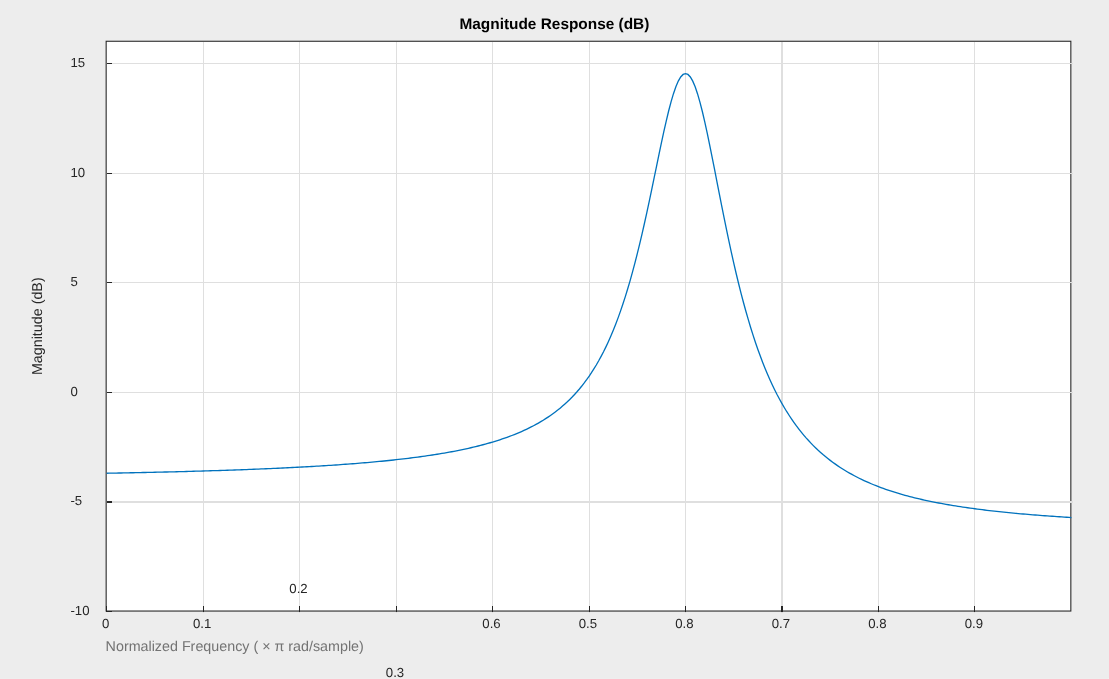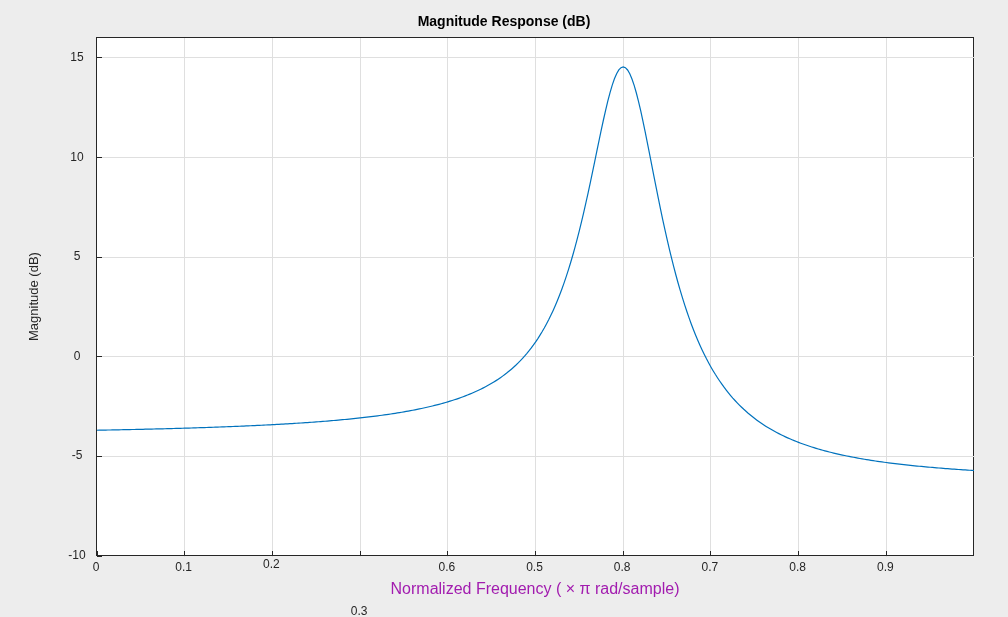--- a/index.html
+++ b/index.html
@@ -28,39 +28,38 @@
     left: 0;
     width: 100%;
     text-align: center;
     font-size: 14px;
     font-weight: bold;
     color: #000;
   }
   .xlabel {
     position: absolute;
     width: 100%;
-    text-align: center;
-    font-size: 16px;
-    color: #a21caf;
+    font-size: 13px;
+    color: #737373;
   }
   .ylabel {
     position: absolute;
     writing-mode: vertical-rl;
     transform: rotate(180deg);
     font-size: 13px;
     color: #262626;
     text-align: center;
   }
   .tick-label {
     position: absolute;
     font-size: 12px;
     color: #262626;
   }
   .x-tick-label { transform: translateX(-50%); }
-  .y-tick-label { transform: translateY(-50%); text-align: center; }
+  .y-tick-label { transform: translateY(-50%); text-align: left; }
   svg.plot {
     position: absolute;
     left: 0;
     top: 0;
     overflow: visible;
   }
   line.grid {
     stroke: #dfdfdf;
     stroke-width: 1;
     shape-rendering: crispEdges;
@@ -113,21 +112,21 @@
         <line x1="0" y1="119.53846153846149" x2="5" y2="119.53846153846149" class="tick"></line>
         <line x1="0" y1="19.923076923076906" x2="878" y2="19.923076923076906" class="grid"></line>
         <line x1="0" y1="19.923076923076906" x2="5" y2="19.923076923076906" class="tick"></line>
         <path d="M0.00 392.23 L2.19 392.19 L4.38 392.15 L6.58 392.11 L8.77 392.06 L10.96 392.02 L13.15 391.98 L15.35 391.94 L17.54 391.89 L19.73 391.85 L21.93 391.80 L24.12 391.76 L26.31 391.71 L28.50 391.67 L30.70 391.62 L32.89 391.57 L35.08 391.52 L37.27 391.48 L39.46 391.43 L41.66 391.38 L43.85 391.33 L46.04 391.28 L48.23 391.22 L50.43 391.17 L52.62 391.12 L54.81 391.07 L57.01 391.01 L59.20 390.96 L61.39 390.90 L63.58 390.85 L65.77 390.79 L67.97 390.73 L70.16 390.67 L72.35 390.61 L74.55 390.55 L76.74 390.49 L78.93 390.43 L81.12 390.37 L83.31 390.31 L85.51 390.24 L87.70 390.18 L89.89 390.11 L92.08 390.05 L94.28 389.98 L96.47 389.91 L98.66 389.84 L100.86 389.77 L103.05 389.70 L105.24 389.63 L107.43 389.56 L109.63 389.48 L111.82 389.41 L114.01 389.33 L116.20 389.25 L118.40 389.18 L120.59 389.10 L122.78 389.02 L124.97 388.93 L127.16 388.85 L129.36 388.77 L131.55 388.68 L133.74 388.60 L135.94 388.51 L138.13 388.42 L140.32 388.33 L142.51 388.24 L144.71 388.14 L146.90 388.05 L149.09 387.95 L151.28 387.86 L153.47 387.76 L155.67 387.66 L157.86 387.56 L160.05 387.45 L162.25 387.35 L164.44 387.24 L166.63 387.13 L168.82 387.02 L171.02 386.91 L173.21 386.80 L175.40 386.68 L177.59 386.56 L179.78 386.44 L181.98 386.32 L184.17 386.20 L186.36 386.07 L188.56 385.95 L190.75 385.82 L192.94 385.68 L195.13 385.55 L197.33 385.41 L199.52 385.27 L201.71 385.13 L203.90 384.99 L206.09 384.84 L208.29 384.70 L210.48 384.54 L212.67 384.39 L214.87 384.23 L217.06 384.07 L219.25 383.91 L221.44 383.75 L223.63 383.58 L225.83 383.41 L228.02 383.23 L230.21 383.05 L232.41 382.87 L234.60 382.69 L236.79 382.50 L238.98 382.30 L241.18 382.11 L243.37 381.91 L245.56 381.71 L247.75 381.50 L249.94 381.29 L252.14 381.07 L254.33 380.85 L256.52 380.62 L258.71 380.39 L260.91 380.16 L263.10 379.92 L265.29 379.68 L267.49 379.43 L269.68 379.17 L271.87 378.91 L274.06 378.65 L276.25 378.37 L278.45 378.10 L280.64 377.81 L282.83 377.52 L285.03 377.23 L287.22 376.92 L289.41 376.61 L291.60 376.29 L293.80 375.97 L295.99 375.64 L298.18 375.30 L300.37 374.95 L302.56 374.59 L304.76 374.22 L306.95 373.85 L309.14 373.46 L311.33 373.07 L313.53 372.67 L315.72 372.25 L317.91 371.83 L320.11 371.39 L322.30 370.94 L324.49 370.48 L326.68 370.01 L328.88 369.53 L331.07 369.03 L333.26 368.52 L335.45 367.99 L337.64 367.45 L339.84 366.89 L342.03 366.32 L344.22 365.73 L346.42 365.13 L348.61 364.50 L350.80 363.86 L352.99 363.19 L355.19 362.51 L357.38 361.80 L359.57 361.07 L361.76 360.32 L363.95 359.54 L366.15 358.74 L368.34 357.91 L370.53 357.06 L372.72 356.17 L374.92 355.25 L377.11 354.30 L379.30 353.32 L381.50 352.30 L383.69 351.24 L385.88 350.15 L388.07 349.01 L390.26 347.83 L392.46 346.60 L394.65 345.32 L396.84 344.00 L399.04 342.62 L401.23 341.18 L403.42 339.69 L405.61 338.13 L407.81 336.50 L410.00 334.81 L412.19 333.04 L414.38 331.19 L416.57 329.26 L418.77 327.24 L420.96 325.12 L423.15 322.91 L425.34 320.59 L427.54 318.16 L429.73 315.61 L431.92 312.94 L434.12 310.13 L436.31 307.18 L438.50 304.08 L440.69 300.83 L442.88 297.40 L445.08 293.79 L447.27 289.99 L449.46 285.98 L451.66 281.76 L453.85 277.32 L456.04 272.63 L458.23 267.69 L460.43 262.48 L462.62 256.98 L464.81 251.19 L467.00 245.09 L469.20 238.66 L471.39 231.89 L473.58 224.77 L475.77 217.29 L477.97 209.44 L480.16 201.22 L482.35 192.63 L484.54 183.68 L486.74 174.36 L488.93 164.72 L491.12 154.76 L493.31 144.55 L495.50 134.12 L497.70 123.55 L499.89 112.92 L502.08 102.33 L504.27 91.90 L506.47 81.75 L508.66 72.05 L510.85 62.93 L513.04 54.58 L515.24 47.15 L517.43 40.81 L519.62 35.70 L521.81 31.95 L524.01 29.66 L526.20 28.89 L528.39 29.66 L530.59 31.97 L532.78 35.76 L534.97 40.94 L537.16 47.40 L539.36 55.00 L541.55 63.58 L543.74 72.98 L545.93 83.04 L548.13 93.60 L550.32 104.51 L552.51 115.63 L554.70 126.85 L556.89 138.06 L559.09 149.17 L561.28 160.11 L563.47 170.82 L565.66 181.26 L567.86 191.39 L570.05 201.18 L572.24 210.62 L574.44 219.70 L576.63 228.41 L578.82 236.77 L581.01 244.76 L583.21 252.40 L585.40 259.70 L587.59 266.66 L589.78 273.31 L591.98 279.65 L594.17 285.69 L596.36 291.45 L598.55 296.95 L600.75 302.19 L602.94 307.18 L605.13 311.95 L607.32 316.49 L609.51 320.83 L611.71 324.96 L613.90 328.92 L616.09 332.69 L618.28 336.30 L620.48 339.74 L622.67 343.04 L624.86 346.19 L627.05 349.21 L629.25 352.10 L631.44 354.87 L633.63 357.52 L635.82 360.06 L638.02 362.50 L640.21 364.84 L642.40 367.08 L644.60 369.24 L646.79 371.31 L648.98 373.29 L651.17 375.21 L653.37 377.04 L655.56 378.81 L657.75 380.52 L659.94 382.16 L662.13 383.73 L664.33 385.26 L666.52 386.72 L668.71 388.14 L670.90 389.50 L673.10 390.82 L675.29 392.09 L677.48 393.31 L679.68 394.50 L681.87 395.64 L684.06 396.75 L686.25 397.82 L688.45 398.85 L690.64 399.85 L692.83 400.82 L695.02 401.76 L697.22 402.67 L699.41 403.55 L701.60 404.40 L703.79 405.22 L705.99 406.02 L708.18 406.80 L710.37 407.55 L712.56 408.28 L714.75 408.99 L716.95 409.68 L719.14 410.35 L721.33 411.00 L723.52 411.63 L725.72 412.24 L727.91 412.84 L730.10 413.42 L732.29 413.98 L734.49 414.53 L736.68 415.07 L738.87 415.59 L741.06 416.09 L743.26 416.58 L745.45 417.06 L747.64 417.53 L749.84 417.98 L752.03 418.43 L754.22 418.86 L756.41 419.28 L758.61 419.69 L760.80 420.09 L762.99 420.48 L765.18 420.86 L767.38 421.24 L769.57 421.60 L771.76 421.96 L773.95 422.30 L776.14 422.64 L778.34 422.97 L780.53 423.29 L782.72 423.61 L784.91 423.92 L787.11 424.22 L789.30 424.52 L791.49 424.80 L793.69 425.09 L795.88 425.36 L798.07 425.63 L800.26 425.90 L802.46 426.16 L804.65 426.41 L806.84 426.66 L809.03 426.90 L811.23 427.14 L813.42 427.37 L815.61 427.60 L817.80 427.82 L820.00 428.04 L822.19 428.26 L824.38 428.47 L826.57 428.67 L828.76 428.88 L830.96 429.08 L833.15 429.27 L835.34 429.46 L837.53 429.65 L839.73 429.83 L841.92 430.01 L844.11 430.19 L846.30 430.36 L848.50 430.54 L850.69 430.70 L852.88 430.87 L855.07 431.03 L857.27 431.19 L859.46 431.34 L861.65 431.50 L863.85 431.65 L866.04 431.80 L868.23 431.94 L870.42 432.09 L872.62 432.23 L874.81 432.36 L877.00 432.50 " class="series"></path>
       </svg>
   </div>
   <div class="xlabel" id="xlabel" style="left: 96px; width: 878px; top: 580px;">Normalized  Frequency  ( × π  rad/sample)</div>
   <div class="ylabel" id="ylabel" style="left: 26px; top: 37px; height: 519px;">Magnitude (dB)</div>
 <div class="tick-label x-tick-label" style="left: 96px; top: 560px;">0</div>
     <div class="tick-label x-tick-label" style="left: 183.7px; top: 560px;">0.1</div>
-    <div class="tick-label x-tick-label" style="left: 271.4px; top: 557px;">0.2</div>
+    <div class="tick-label x-tick-label" style="left: 271.4px; top: 528px;">0.2</div>
     <div class="tick-label x-tick-label" style="left: 359.1px; top: 560px; margin-top: 44px;">0.3</div>
     <div class="tick-label x-tick-label" style="left: 446.8px; top: 560px;">0.6</div>
     <div class="tick-label x-tick-label" style="left: 534.5px; top: 560px;">0.5</div>
     <div class="tick-label x-tick-label" style="left: 622.2px; top: 560px;">0.8</div>
     <div class="tick-label x-tick-label" style="left: 709.9px; top: 560px;">0.7</div>
     <div class="tick-label x-tick-label" style="left: 797.6px; top: 560px;">0.8</div>
     <div class="tick-label x-tick-label" style="left: 885.3px; top: 560px;">0.9</div>
     <div class="tick-label y-tick-label" style="left: 64px; width: 26px; top: 555px;">-10</div>
     <div class="tick-label y-tick-label" style="left: 64px; width: 26px; top: 455.385px;">-5</div>
     <div class="tick-label y-tick-label" style="left: 64px; width: 26px; top: 355.769px;">0</div>

